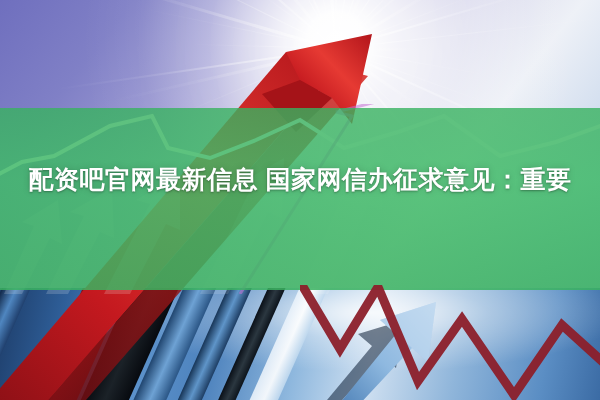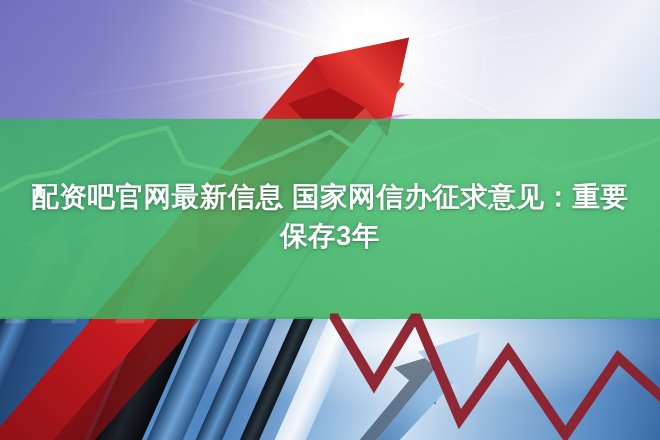--- a/index.html
+++ b/index.html
@@ -303,16 +303,15 @@
   </svg>
 
   <div class="greenband"></div>
 
   <svg class="redzig" viewBox="0 0 300 115">
     <polyline points="-4,-10 40,64 78,2 118,96 162,34 214,110 262,40 304,78" fill="none" stroke="#8c1f2a" stroke-width="9" opacity="0.95" stroke-linejoin="miter"></polyline>
   </svg>
 
   <div class="caption">
     <span class="cap-line l1">配资吧官网最新信息 国家网信办征求意见：重要</span>
-    <span class="cap-line l3">保存3年</span>
   </div>
 
 </div>
 
 </body></html>

